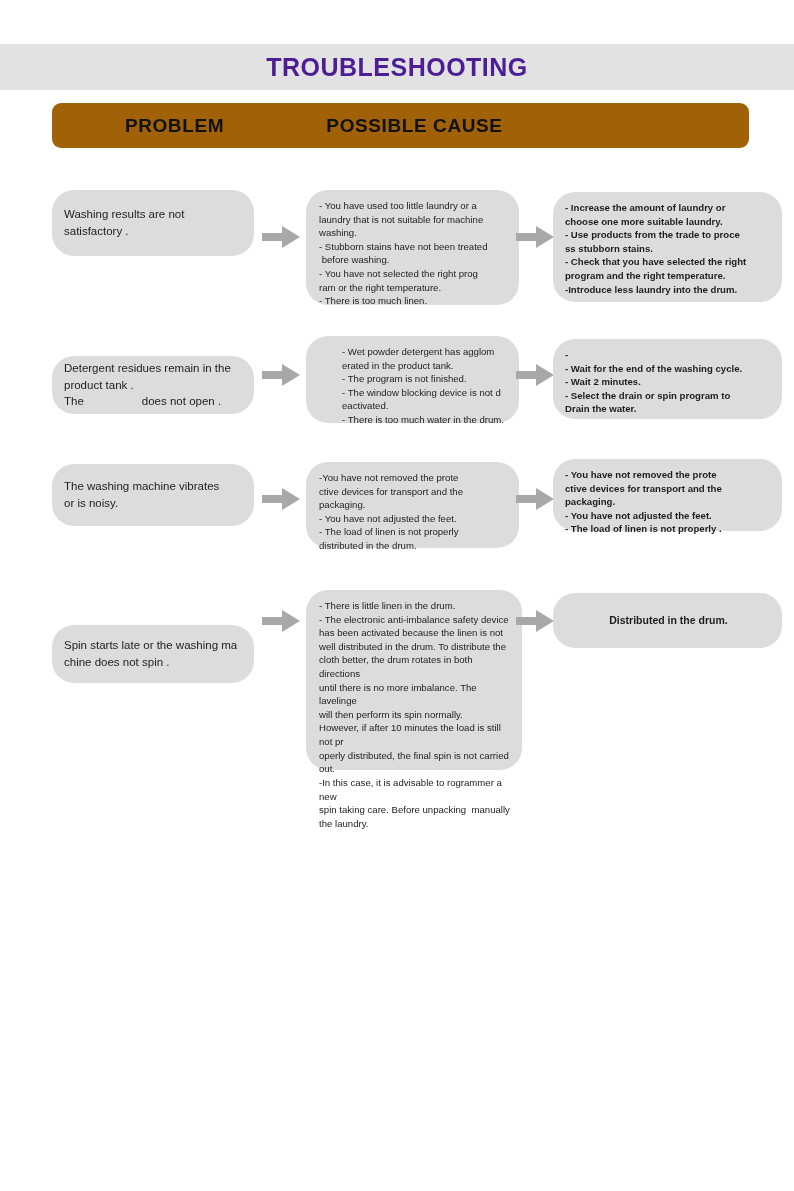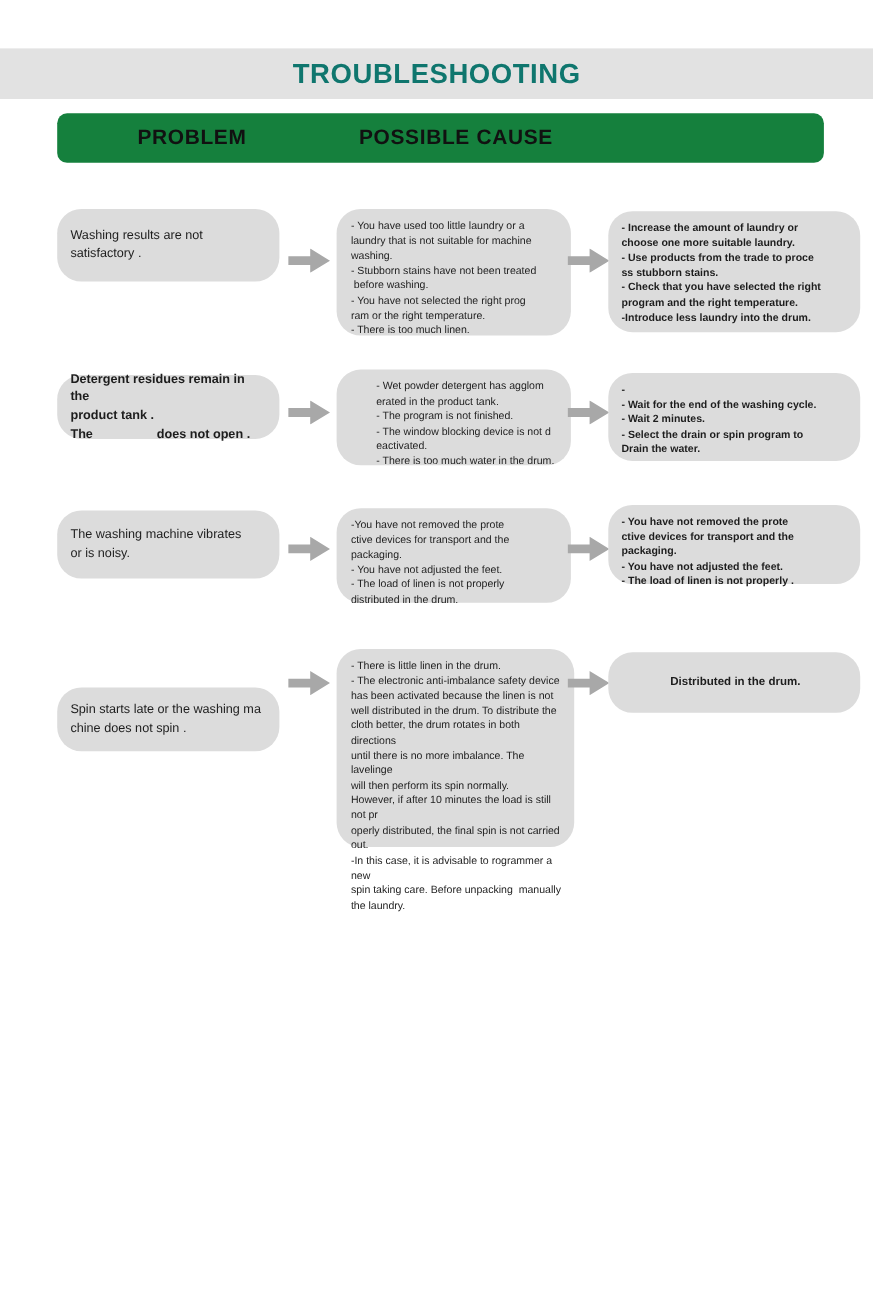--- a/index.html
+++ b/index.html
@@ -26,31 +26,31 @@
     height: 46px;
     background: #e2e2e2;
     display: flex;
     align-items: center;
     justify-content: center;
   }
   .title-bar .title-text {
     font-size: 25px;
     font-weight: bold;
     letter-spacing: 0.5px;
-    color: #0f766e;
+    color: #4c1d95;
   }
 
   
   .col-header {
     position: absolute;
     left: 52px;
     top: 103px;
     width: 697px;
     height: 45px;
-    background: #15803d;
+    background: #a16207;
     border-radius: 9px;
     display: flex;
     align-items: center;
   }
   .col-header .col {
     font-size: 19px;
     font-weight: bold;
     letter-spacing: 0.6px;
     color: #111111;
     text-align: center;
@@ -174,21 +174,21 @@
         <span class="line">choose one more suitable laundry.</span>
         <span class="line">- Use products from the trade to proce</span>
         <span class="line">ss stubborn stains.</span>
         <span class="line">- Check that you have selected the right</span>
         <span class="line">program and the right temperature.</span>
         <span class="line">-Introduce less laundry into the drum.</span>
       </div>
   </div>
 
   <div class="row row-1">
-    <div class="bubble problem" style="top:5px;height:58px;font-weight:bold;">
+    <div class="bubble problem" style="top:20px;height:58px;">
       <span class="ptxt">
           <span class="line">Detergent residues remain in the</span>
           <span class="line">product tank .</span>
           <span class="line"><span>The</span><span class="gap"></span><span>does not open .</span></span>
         </span>
     </div>
     <div class="arrow a1 r1-arrow">
       <svg viewBox="0 0 38 22" xmlns="http://www.w3.org/2000/svg" aria-hidden="true">
         <polygon points="0,7 20,7 20,0 38,11 20,22 20,15 0,15" fill="currentColor"></polygon>
       </svg>

